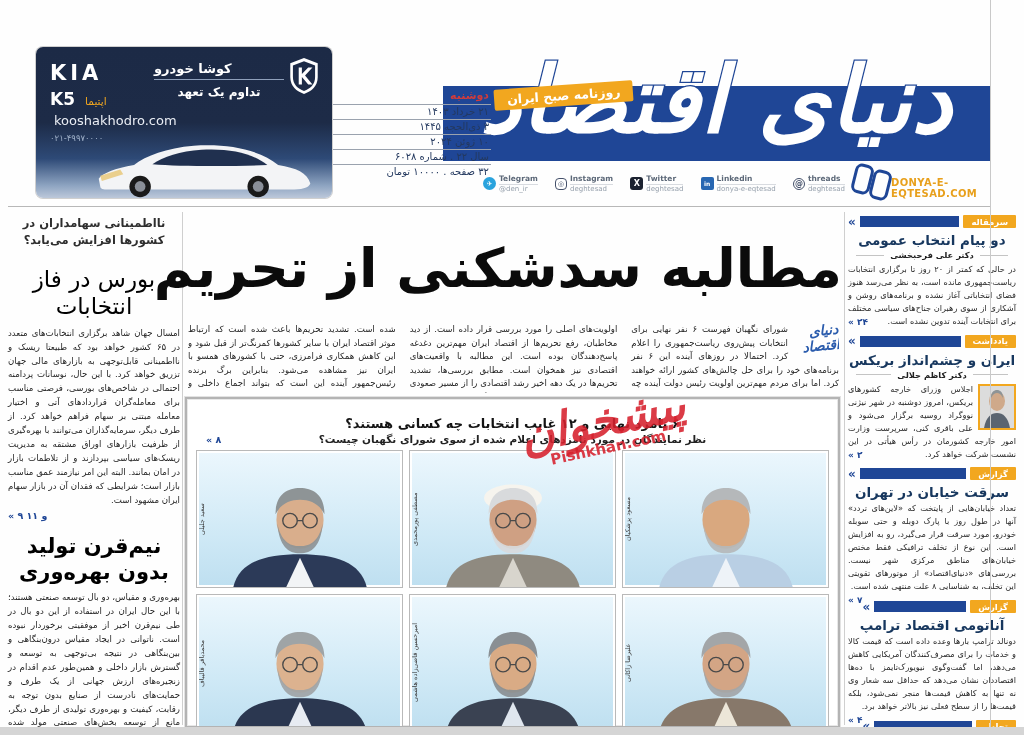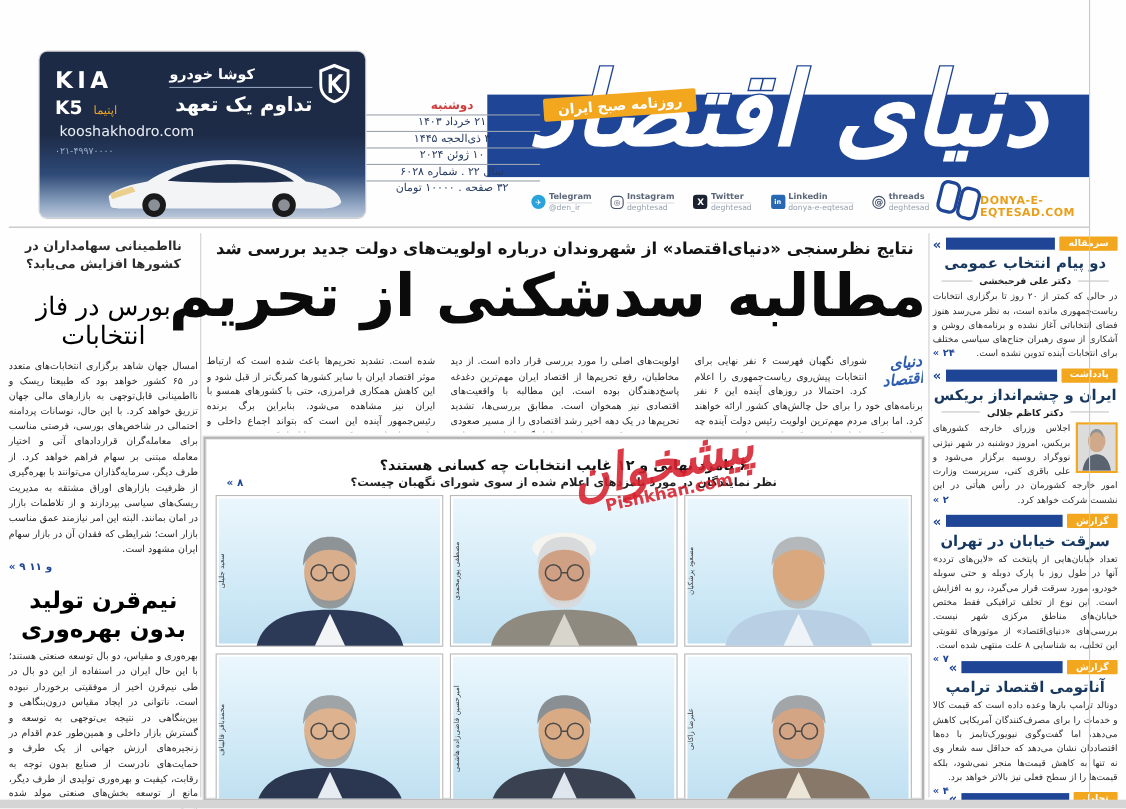--- a/index.html
+++ b/index.html
@@ -25,35 +25,35 @@
   .sitem{display:flex;align-items:center;gap:3px;}
   .si{width:13px;height:13px;border-radius:50%;display:flex;align-items:center;justify-content:center;font-size:8px;color:#fff;font-weight:bold;flex:none;}
   .si.tg{background:#2aa3dd;font-size:7px;}
   .si.ig{background:#fff;border:1.5px solid #44506a;border-radius:4px;color:#44506a;width:10px;height:10px;font-size:7px;}
   .si.tw{background:#1b2230;border-radius:3px;font-size:8px;}
   .si.li{background:#2867b2;border-radius:2px;font-size:6px;}
   .si.th{background:#fff;border:1.5px solid #44506a;color:#44506a;width:10px;height:10px;font-size:8px;}
   .stxt{line-height:1.15;}
   .sname{font-size:7.5px;font-weight:bold;color:#5c6878;display:block;}
   .shandle{font-size:7px;color:#97a1ad;display:block;border-top:1px solid #d8dbe0;}
-  .dateblock{position:absolute;left:333px;top:88px;width:158px;text-align:center;}
+  .dateblock{position:absolute;left:333px;top:88px;width:158px;text-align:right;}
   .date-line{font-size:10px;color:#24395f;padding:1px 2px 2px 0;border-bottom:1px solid #9aa2ae;}
   .date-line.first{color:#d03c3c;font-weight:bold;font-size:11px;}
   .date-line:last-child{border-bottom:none;}
 
   
   .kia{position:absolute;left:36px;top:47px;width:296px;height:151px;border-radius:7px;overflow:hidden;background:linear-gradient(180deg,#1c2a46 0%,#1d2b47 50%,#2e4a77 74%,#8fa5c2 92%,#bcc8da 100%);box-shadow:0 0 0 1px #cfcfcf;}
   .kia-logo{position:absolute;left:14px;top:14px;color:#fff;font-size:21px;font-weight:bold;letter-spacing:4px;direction:ltr;}
   .kia-model{position:absolute;left:14px;top:42px;direction:ltr;color:#fff;}
   .kia-model .code{font-size:17px;font-weight:bold;}
   .kia-model .name{font-size:10.5px;color:#f2a71f;margin-left:5px;}
   .kia-site{position:absolute;left:18px;top:66px;direction:ltr;color:#e9edf4;font-size:13px;}
   .kia-phone{position:absolute;left:14px;top:86px;direction:ltr;color:#9fb0c8;font-size:8.5px;letter-spacing:4px;}
   .kia-co{position:absolute;left:118px;top:14px;width:130px;text-align:left;color:#fff;font-weight:bold;font-size:13px;border-bottom:1px solid #8fa0bb;padding-bottom:3px;}
-  .kia-slogan{position:absolute;left:118px;top:38px;width:130px;text-align:right;color:#fff;font-weight:bold;font-size:18px;}
+  .kia-slogan{position:absolute;left:118px;top:38px;width:130px;text-align:center;color:#fff;font-weight:bold;font-size:12px;}
   .kia-shield{position:absolute;left:252px;top:10px;width:32px;height:38px;}
   .kia-car{position:absolute;left:52px;bottom:-4px;width:230px;height:74px;transform:scaleX(-1);}
 
   
   .m-kicker{position:absolute;left:185px;top:217px;width:657px;text-align:center;font-size:15px;font-weight:bold;color:#141414;white-space:nowrap;}
   .m-headline{position:absolute;left:185px;top:237px;width:657px;text-align:right;font-size:54px;font-weight:bold;color:#0b0b0b;white-space:nowrap;line-height:1.2;}
   .m-cols{position:absolute;left:188px;top:323px;width:651px;height:70px;display:flex;gap:14px;overflow:hidden;}
   .mcol{flex:1;}
   .mcol p{margin:0;font-size:8.6px;line-height:1.58;text-align:justify;color:#1d1d1d;}
   .stamp{float:right;width:46px;margin-left:5px;margin-top:1px;color:#2b5cad;font-size:14px;font-weight:bold;font-style:italic;line-height:1.05;transform:rotate(-6deg);}
@@ -195,21 +195,20 @@
       <circle cx="232" cy="74" r="14" fill="#1a1a1a"></circle>
         <circle cx="232" cy="74" r="7" fill="#8a8f98"></circle>
       <path d="M258,52 L284,60 L282,67 L254,58 Z" fill="#e8c87a" opacity="0.85"></path>
     </svg>
   </div>
 
   <div class="hdr-rule"></div>
   <div class="vsep v1"></div>
   <div class="vsep v2"></div>
 
-  <div class="m-kicker">نتایج نظرسنجی «دنیای‌اقتصاد» از شهروندان درباره اولویت‌های دولت جدید بررسی شد</div>
   <div class="m-headline">مطالبه سدشکنی از تحریم</div>
   <div class="m-cols">
     <div class="mcol">
       <span class="stamp">دنیای اقتصاد</span>
       <p>شورای نگهبان فهرست ۶ نفر نهایی برای انتخابات پیش‌روی ریاست‌جمهوری را اعلام کرد. احتمالا در روزهای آینده این ۶ نفر برنامه‌های خود را برای حل چالش‌های کشور ارائه خواهند کرد. اما برای مردم مهم‌ترین اولویت رئیس دولت آینده چه خواهد بود؟ «دنیای‌اقتصاد» در یک نظرسنجی این</p>
     </div>
     <div class="mcol">
       <p>اولویت‌های اصلی را مورد بررسی قرار داده است. از دید مخاطبان، رفع تحریم‌ها از اقتصاد ایران مهم‌ترین دغدغه پاسخ‌دهندگان بوده است. این مطالبه با واقعیت‌های اقتصادی نیز همخوان است. مطابق بررسی‌ها، تشدید تحریم‌ها در یک دهه اخیر رشد اقتصادی را از مسیر صعودی خود منحرف کرده و باعث جاماندگی ایران در رقابت منطقه‌ای با رقبا</p>
     </div>
     <div class="mcol">

